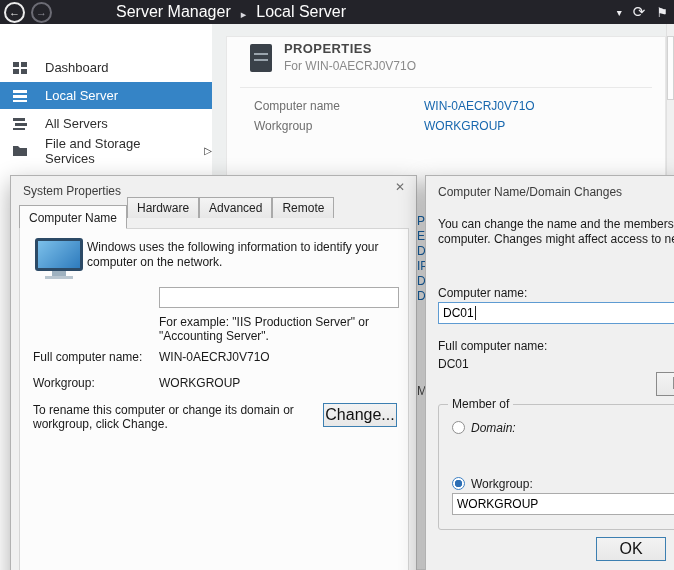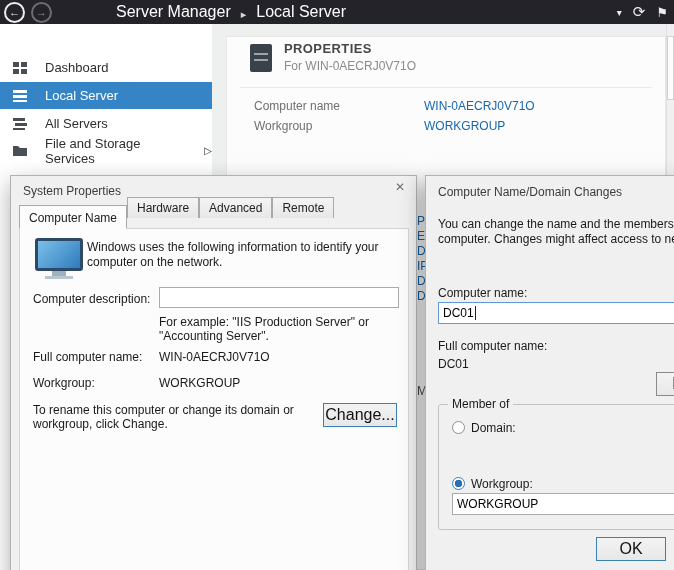--- a/index.html
+++ b/index.html
@@ -187,21 +187,20 @@
       <div class="sp-tab">Remote</div>
     </div>
 
     <div class="monitor">
       <div class="mon-screen"></div>
         <div class="mon-stand"></div>
         <div class="mon-base"></div>
     </div>
     <div class="sp-intro">Windows uses the following information to identify your computer on the network.</div>
 
-    <div class="lbl" style="left:22px;top:116px;">Computer description:</div>
     <input class="tbox" style="left: 148px; top: 111px; width: 240px; height: 21px;" value="">
     <div class="lbl" style="left:148px;top:139px;">For example: "IIS Production Server" or</div>
     <div class="lbl" style="left:148px;top:153px;">"Accounting Server".</div>
 
     <div class="lbl" style="left:22px;top:174px;">Full computer name:</div>
     <div class="lbl" style="left:148px;top:174px;">WIN-0AECRJ0V71O</div>
     <div class="lbl" style="left:22px;top:200px;">Workgroup:</div>
     <div class="lbl" style="left:148px;top:200px;">WORKGROUP</div>
 
     <div class="lbl" style="left:22px;top:227px;">To rename this computer or change its domain or</div>
@@ -221,21 +220,21 @@
     </div>
 
     <div class="lbl" style="left:12px;top:163px;">Full computer name:</div>
     <div class="lbl" style="left:12px;top:181px;">DC01</div>
     <div class="btn" style="left:230px;top:196px;width:46px;height:24px;">M</div>
 
     <div class="nc-group"></div>
     <div class="nc-group-label">Member of</div>
 
     <div class="radio" style="left:26px;top:245px;"></div>
-    <div class="lbl" style="left:45px;top:245px;">Domain:</div>
+    <div class="lbl" style="left:45px;top:245px;font-style:italic;">Domain:</div>
 
     <div class="radio checked" style="left:26px;top:301px;"></div>
     <div class="lbl" style="left:45px;top:301px;">Workgroup:</div>
     <div class="tbox" style="left:26px;top:317px;width:246px;height:22px;">
       <span>WORKGROUP</span>
     </div>
 
     <div class="btn default" style="left:170px;top:361px;width:70px;height:24px;">OK</div>
   </div>
 

